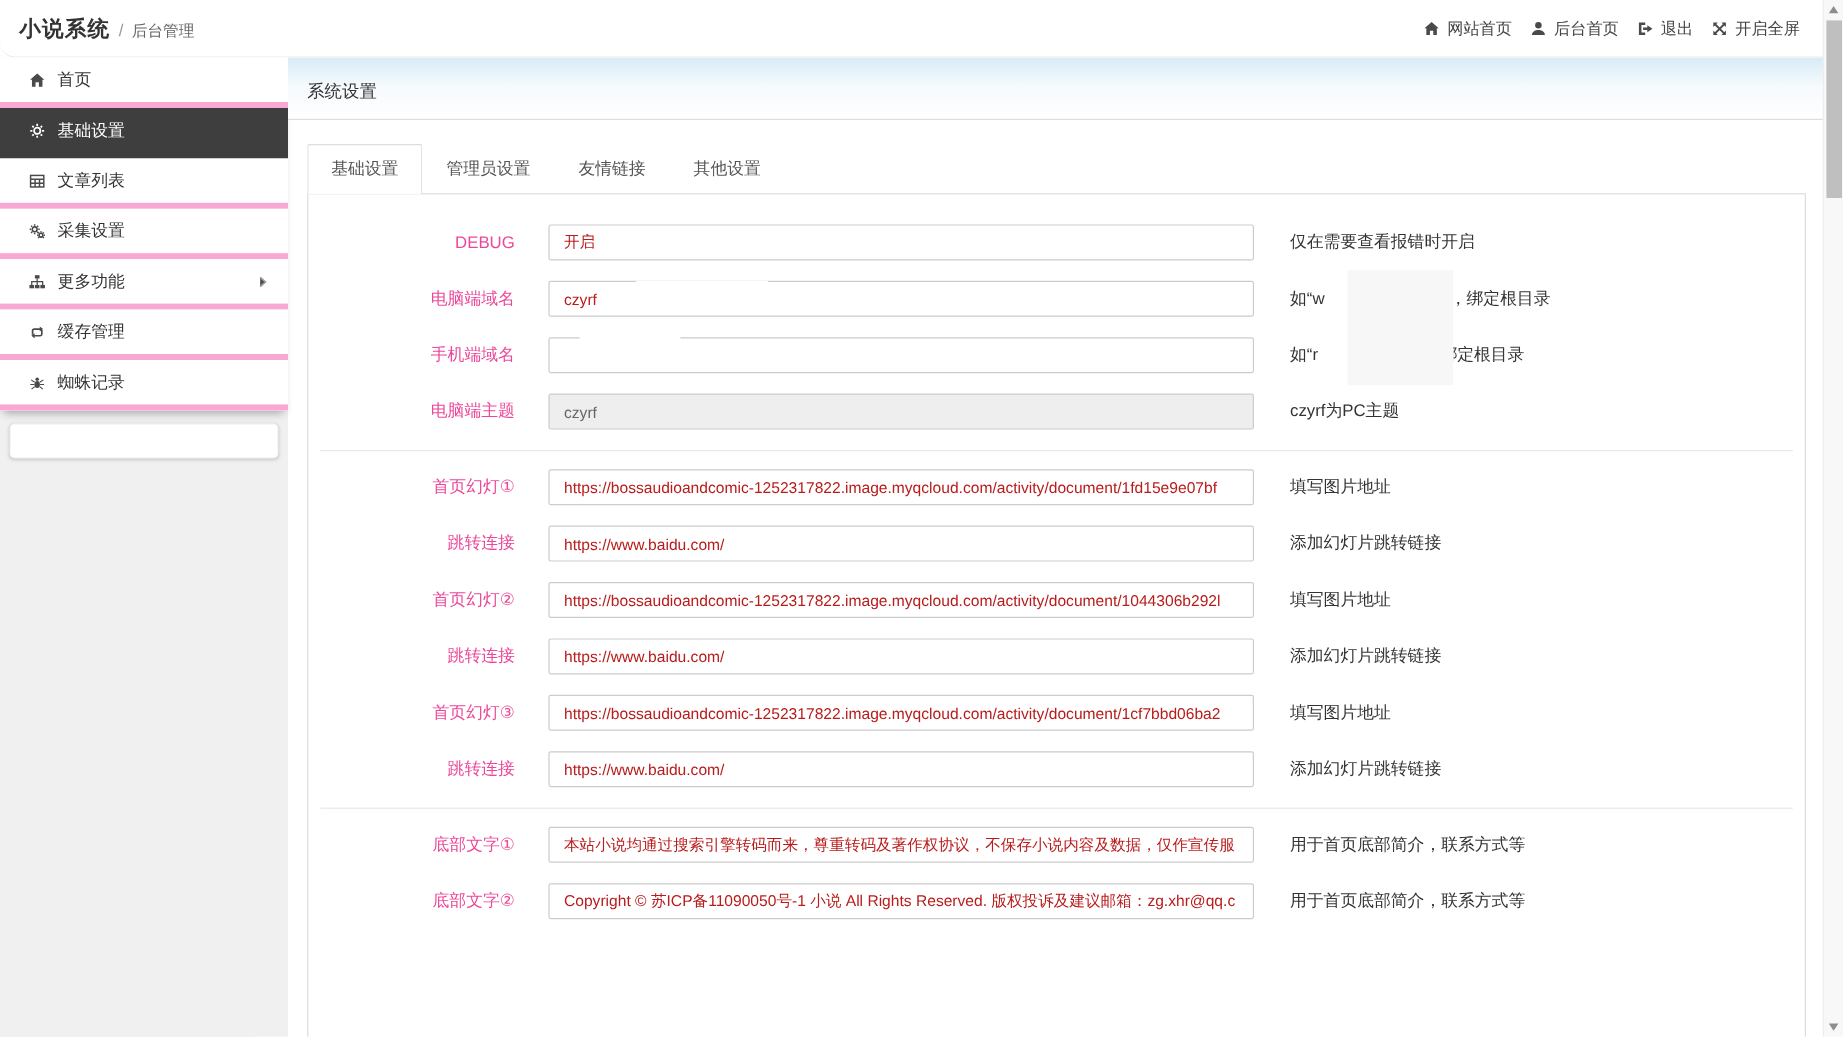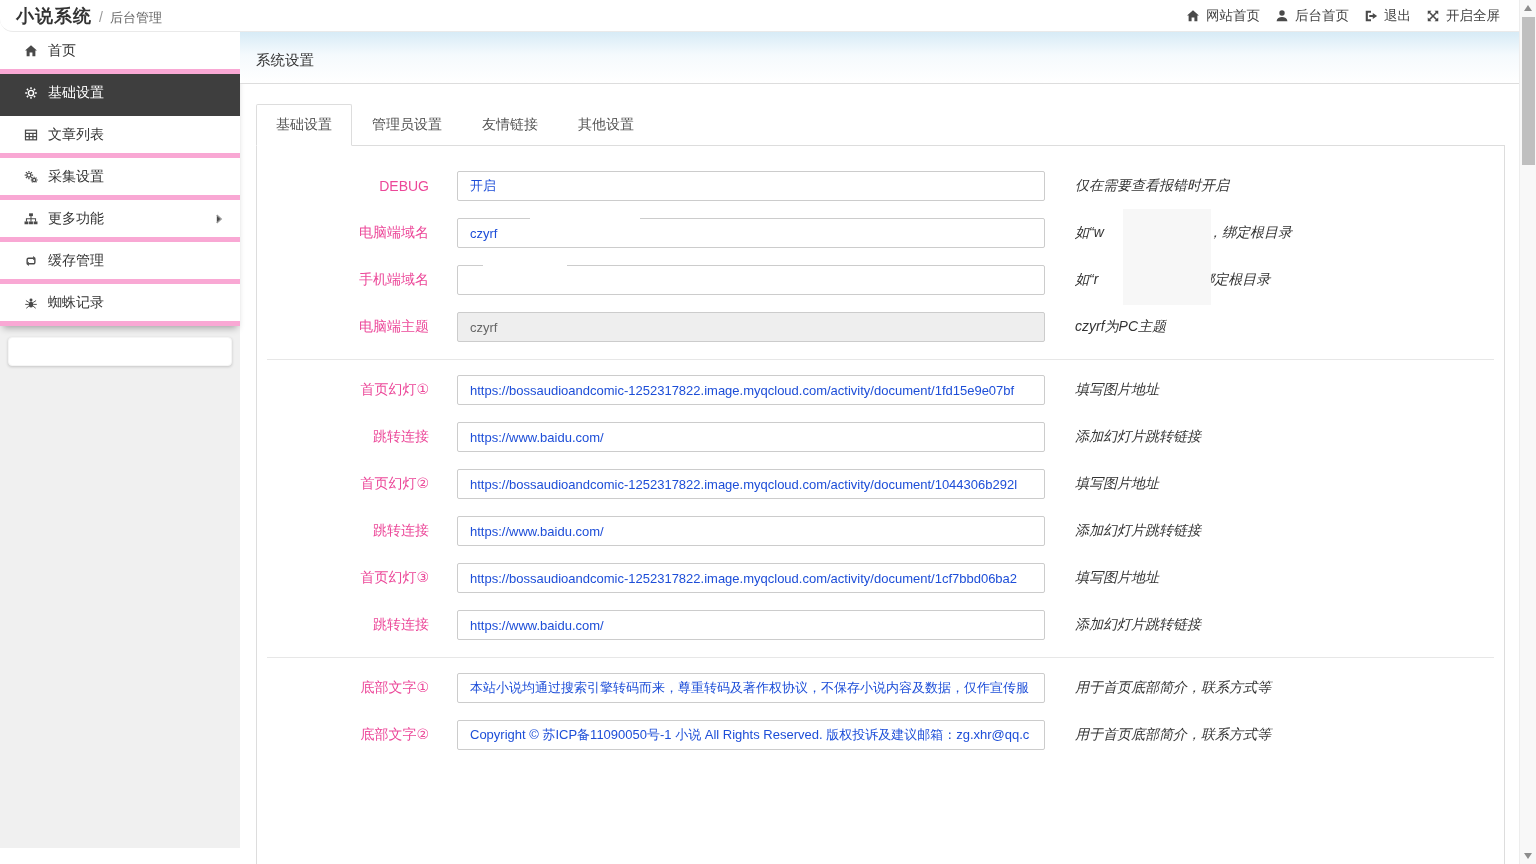--- a/index.html
+++ b/index.html
@@ -1,20 +1,20 @@
 <!DOCTYPE html>
 <html><head>
 <meta charset="utf-8">
 <style>
   * { margin:0; padding:0; box-sizing:border-box; }
   html,body { width:1536px; height:864px; overflow:hidden; }
   body { font-family:"Liberation Sans","DejaVu Sans",sans-serif; background:#fff; position:relative; color:#333; }
 
   
-  .topbar { height:32px; display:flex; align-items:center; background:#fff; border-bottom:1px solid #eaeaea; padding:0 36px 0 16px;border-radius:13px; }
+  .topbar { height:48px; display:flex; align-items:center; background:#fff; border-bottom:1px solid #eaeaea; padding:0 36px 0 16px;border-radius:13px; }
   .brand-area { width:224px; display:flex; align-items:baseline; gap:7px; flex:none; }
   .brand { font-size:18px; font-weight:bold; color:#333; letter-spacing:1px; }
   .brand-sep { font-size:14px; color:#999; }
   .brand-sub { font-size:13px; color:#666; }
   .topnav { margin-left:auto; display:flex; gap:15px; align-items:center; }
   .topnav-link { display:flex; align-items:center; gap:6px; font-size:13.5px; color:#444; text-decoration:none; cursor:pointer; }
   .topnav-link svg, .side-item svg { width:14px; height:14px; fill:#4a4a4a; flex:none; }
 
   
   .layout { display:flex; height:816px; }
@@ -35,23 +35,23 @@
   
   .tabs-area { margin-top:20px; }
   .tabs { display:flex; border-bottom:1px solid #ddd; }
   .tab { padding:11px 19px; font-size:14px; color:#555; margin-bottom:-1px; border:1px solid transparent; border-radius:2px 2px 0 0; cursor:pointer; }
   .tab.active { background:#fff; border-color:#ddd #ddd #fff #ddd; }
   .tab-content { border:1px solid #ddd; border-top:none; padding:25px 0 40px 0; height:720px; position:relative; }
 
   
   .frow { display:flex; align-items:center; margin-bottom:17px; position:relative; }
   .flabel { width:200px; flex:none; text-align:right; padding-right:28px; font-size:14px; color:#ec4899; white-space:nowrap; }
-  .finput { width:588px; flex:none; height:30px; border:1px solid #ccc; border-radius:2px; padding:0 12px; font-size:13px; color:#1d4ed8; font-family:inherit; background:#fff; outline:none; }
+  .finput { width:588px; flex:none; height:30px; border:1px solid #ccc; border-radius:2px; padding:0 12px; font-size:13px; color:#b91c1c; font-family:inherit; background:#fff; outline:none; }
   .finput.disabled { background:#eee; color:#666; }
-  .fhelp { margin-left:30px; font-size:14px; color:#333; white-space:nowrap;font-style:italic; }
+  .fhelp { margin-left:30px; font-size:14px; color:#333; white-space:nowrap; }
   .censor-gap { display:inline-block; width:88px; height:14px; vertical-align:middle; }
   .group-divider { border:none; border-top:1px solid #e7e7e7; margin:15px 10px; }
 
   
   .censor-block { position:absolute; background:#f7f7f7; z-index:2; }
   .censor-white { position:absolute; background:#ffffff; z-index:2; }
 
   
   .scrollbar { position:absolute; top:0; right:0; width:17px; height:864px; background:#f8f8f8; border-left:1px solid #ededed; z-index:5; }
   .sb-arrow-up { position:absolute; top:5px; left:4px; width:0; height:0; border:4.5px solid transparent; border-bottom:6px solid #8d8d8d; border-top:none; }

